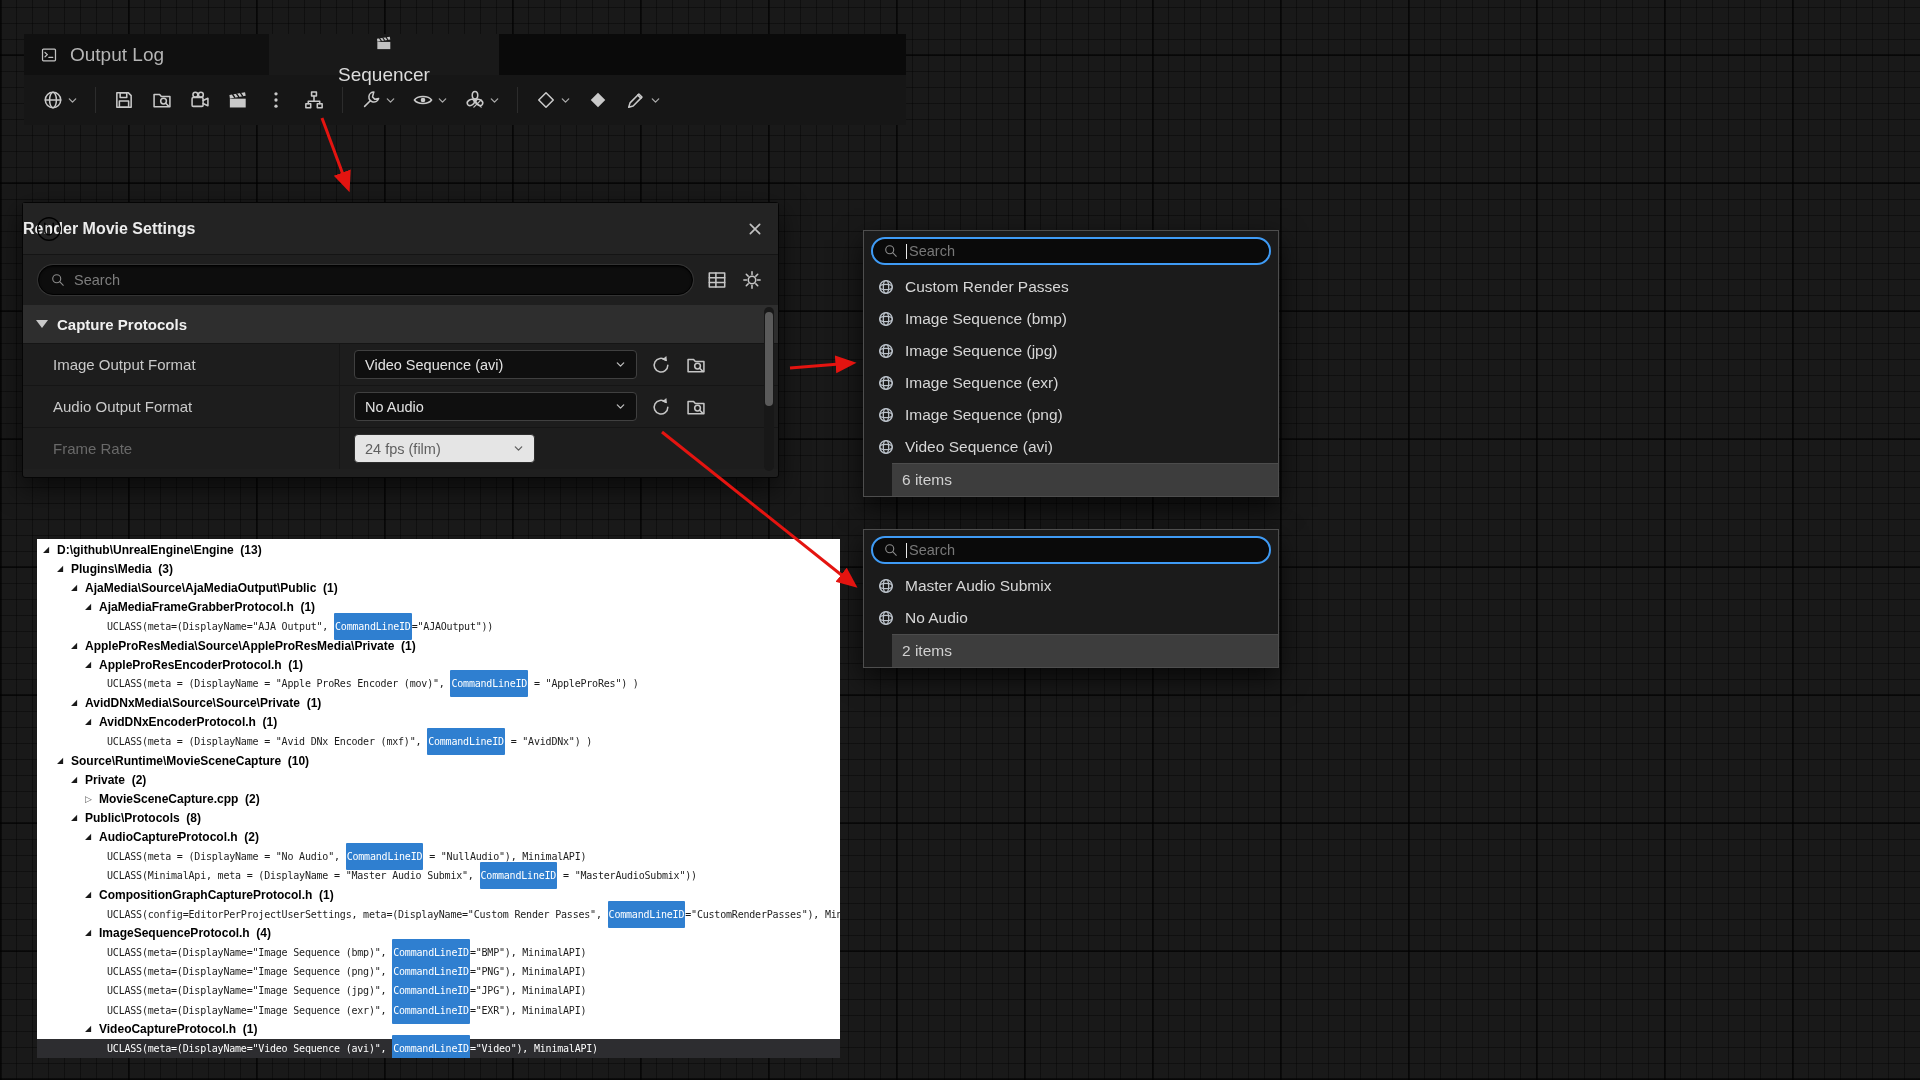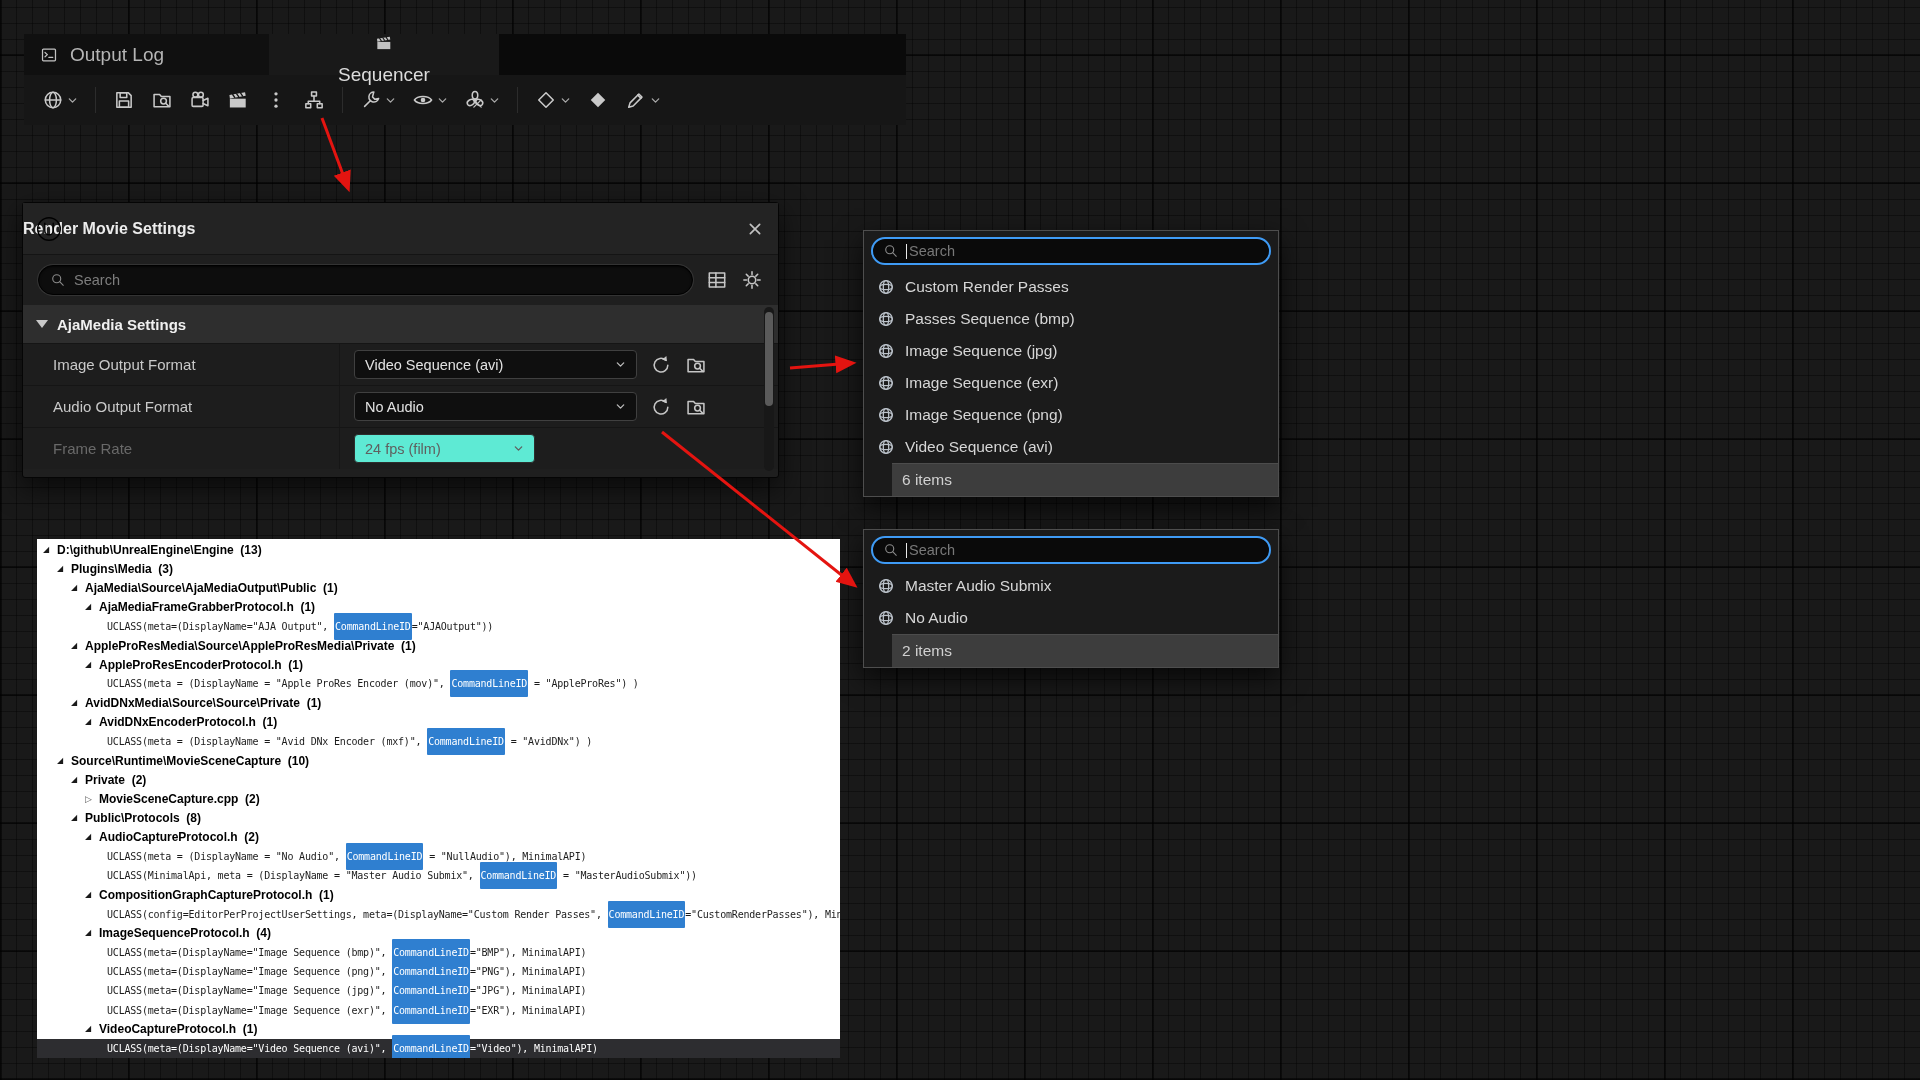--- a/index.html
+++ b/index.html
@@ -60,21 +60,21 @@
   .sectri { width:0; height:0; border-left:6px solid transparent; border-right:6px solid transparent; border-top:8px solid #c9c9c9; }
   .sectionhead .stext { font-size:15px; font-weight:700; color:#f0f0f0; }
   .drow { height:42px; background:#1d1d1d; border-top:1px solid #151515; display:flex; align-items:center; }
   .dlabel { width:317px; height:100%; line-height:41px; padding-left:30px; font-size:15px; color:#c9c9c9; border-right:1px solid #161616; white-space:nowrap; }
   .drow.disabled .dlabel { color:#696969; }
   .dcontrol { display:flex; align-items:center; gap:13px; padding-left:14px; }
   .combo { width:283px; height:29px; background:#0f0f0f; border:1px solid #404040; border-radius:4px;
     display:flex; align-items:center; padding:0 10px; gap:6px; cursor:default; }
   .combo .cval { flex:1; font-size:14.5px; color:#e2e2e2; white-space:nowrap; }
   .combo .chev { color:#bdbdbd; }
-  .drow.disabled .combo { width:181px; background:#5eead4; border-color:#2d2d2d; }
+  .drow.disabled .combo { width:181px; background:#e5e5e5; border-color:#2d2d2d; }
   .drow.disabled .combo .cval, .drow.disabled .combo .chev { color:#5f5f5f; }
   .act { color:#c6c6c6; cursor:default; }
   .dscroll { position:absolute; right:4px; top:104px; bottom:6px; width:10px; background:#181818; border-radius:5px; }
   .dscroll .thumb { position:absolute; left:1px; right:1px; top:5px; height:94px; background:#5a5a5a; border-radius:5px; }
 
   
   .popup { position:absolute; width:416px; background:#1b1b1b; border:1px solid #4e4e4e;
     box-shadow:0 10px 26px rgba(0,0,0,.7); }
   .popup.fmt { left:863px; top:230px; }
   .popup.aud { left:863px; top:529px; }
@@ -333,21 +333,21 @@
             <line x1="4.8" y1="4.8" x2="6.5" y2="6.5"></line>
             <line x1="13.5" y1="13.5" x2="15.2" y2="15.2"></line>
             <line x1="4.8" y1="15.2" x2="6.5" y2="13.5"></line>
             <line x1="13.5" y1="6.5" x2="15.2" y2="4.8"></line>
           </g>
         </svg>
       </span>
   </div>
   <div class="sectionhead">
     <span class="sectri"></span>
-    <span class="stext">AjaMedia Settings</span>
+    <span class="stext">Capture Protocols</span>
   </div>
   <div>
       <div class="drow">
         <div class="dlabel">Image Output Format</div>
         <div class="dcontrol">
           <div class="combo">
             <span class="cval">Video Sequence (avi)</span>
             <span class="icon i11 chev">
               <svg viewBox="0 0 12 12">
                 <path d="M2.5,4.2 L6,7.8 L9.5,4.2"></path>
@@ -439,21 +439,21 @@
         <span class="plabel">Custom Render Passes</span>
       </div>
       <div class="pitem">
         <span class="icon i18">
           <svg viewBox="0 0 20 20">
             <circle cx="10" cy="10" r="7"></circle>
             <ellipse cx="10" cy="10" rx="3" ry="7"></ellipse>
             <ellipse cx="10" cy="10" rx="7" ry="3"></ellipse>
           </svg>
         </span>
-        <span class="plabel">Passes Sequence (bmp)</span>
+        <span class="plabel">Image Sequence (bmp)</span>
       </div>
       <div class="pitem">
         <span class="icon i18">
           <svg viewBox="0 0 20 20">
             <circle cx="10" cy="10" r="7"></circle>
             <ellipse cx="10" cy="10" rx="3" ry="7"></ellipse>
             <ellipse cx="10" cy="10" rx="7" ry="3"></ellipse>
           </svg>
         </span>
         <span class="plabel">Image Sequence (jpg)</span>

